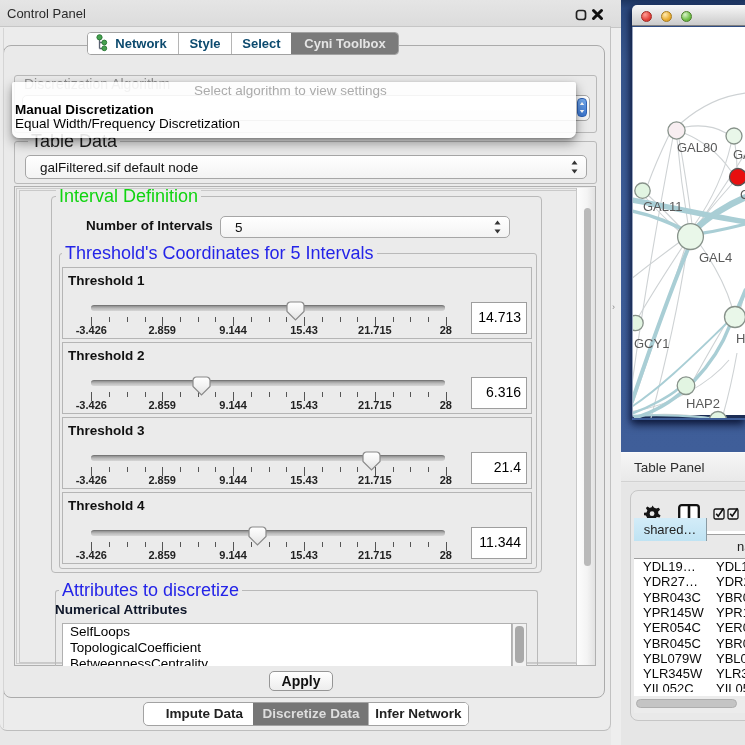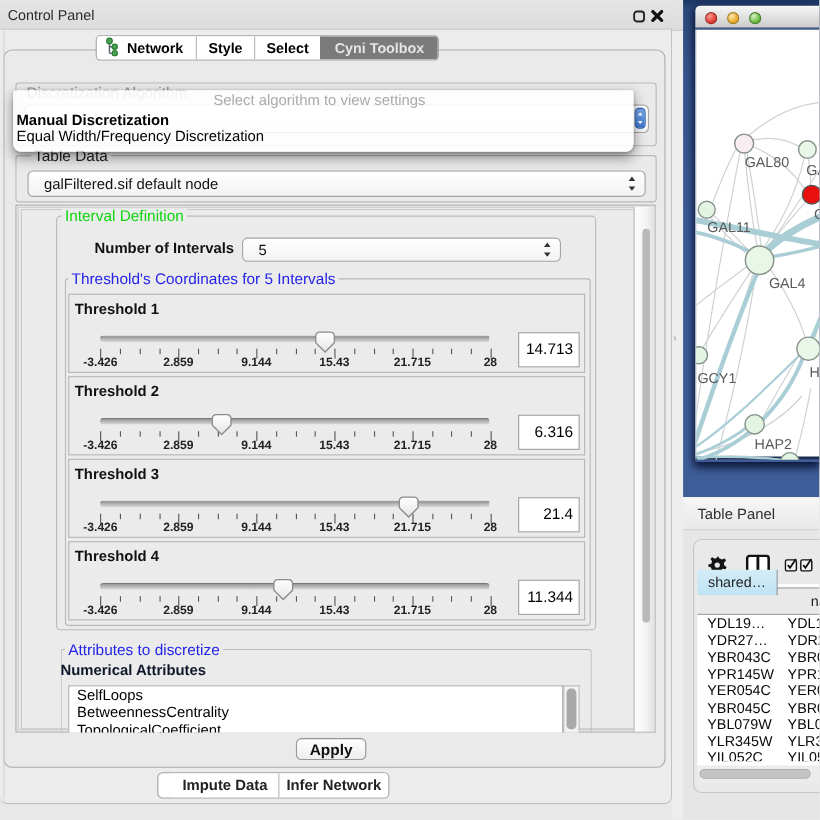--- a/index.html
+++ b/index.html
@@ -11,30 +11,30 @@
 #leftwin { left:0; top:0; width:611px; height:731px; background:#ececec;
   border-right:1px solid #c2c2c2; border-bottom:1px solid #bdbdbd;
   border-radius:0 0 7px 7px; }
 #ltitle { left:0; top:0; width:611px; height:27px;
   background:linear-gradient(#e5e5e5,#dcdcdc); border-bottom:1px solid #c6c6c6; }
 #ltitle .t { position:absolute; left:7px; top:0; line-height:27px; font-size:13px; color:#2a2a2a; }
 
 
 #tabbar { z-index:3; left:87px; top:32px; height:23px; display:flex;
   border:1px solid #a2a2a2; border-radius:4px; overflow:hidden; background:#fff; }
-.tab { height:100%; line-height:21px; text-align:center; font-size:13px; font-weight:600; color:#000000; background:#fff; border-left:1px solid #b5b5b5; white-space:nowrap; }
+.tab { height:100%; line-height:21px; text-align:center; font-size:13px; font-weight:600; color:#0c4a6e; background:#fff; border-left:1px solid #b5b5b5; white-space:nowrap; }
 .tab:first-child { border-left:none; }
 .tab.sel { background:#7b7b7b; color:#e5e5e5; border-left-color:#7b7b7b; }
 
 
 #content { left:3px; top:45px; width:602px; height:653px; background:#eaeaea;
   border:1px solid #ababab; border-radius:8px; }
 
 .group { position:absolute; border:1px solid #b9b9b9; border-radius:3px; }
-.gtitle { position:absolute; background:#ebebeb; padding:0 3px; font-size:14px; line-height:14px; white-space:nowrap; }
+.gtitle { position:absolute; background:#ebebeb; padding:0 3px; font-size:18px; line-height:14px; white-space:nowrap; }
 
 .combo { position:absolute; background:linear-gradient(#ffffff,#f3f3f3); border:1px solid #a6a6a6; border-radius:5px; font-size:13.5px; color:#111; }
 .combo .ctext { position:absolute; left:14px; top:0; bottom:0; display:flex; align-items:center; }
 .stepper { position:absolute; right:7px; top:50%; transform:translateY(-50%); width:9px; height:14px; }
 
 
 #popup { z-index:6; left:12px; top:82px; width:564px; height:56px; background:rgba(255,255,255,0.88);
   border-radius:2px 2px 7px 7px; box-shadow:0 5px 12px rgba(0,0,0,0.4), 0 1px 3px rgba(0,0,0,0.22); }
 #popup .grey { position:absolute; left:182px; top:1px; font-size:13.5px; color:#ababab; }
 #popup .it1 { position:absolute; left:3px; top:19.5px; font-size:13.5px; font-weight:bold; color:#000; }
@@ -341,30 +341,31 @@
     </svg>
     <div class="vbox">11.344</div>
   </div>
   </div>
 
 <div class="group" style="left:55px;top:590px;width:483px;height:76px;border-bottom:none;border-radius:3px 3px 0 0"></div>
 <div class="gtitle" style="left:59px;top:583px;color:#2424e8">Attributes to discretize</div>
 <div class="abs" style="left:55px;top:602px;font-size:13.5px;font-weight:bold;color:#0f172a">Numerical Attributes</div>
 <div class="abs" id="attrlist">
   <div>SelfLoops</div>
+  <div>TopologicalCoefficient</div>
   <div>BetweennessCentrality</div>
-  <div>TopologicalCoefficient</div>
 </div>
 <div class="abs" style="left:512px;top:623px;width:15px;height:43px;background:#f2f2f2;border:1px solid #b8b8b8;border-bottom:none"></div>
 <div class="abs" style="left:515px;top:626px;width:9px;height:37px;background:#a9a9a9;border-radius:4px"></div>
 
 <div class="abs" id="applybtn">Apply</div>
 
 <div class="abs" id="btabs">
   <div class="btab" style="width:97px">Impute Data</div>
+  <div class="btab sel" style="width:115px">Discretize Data</div>
   <div class="btab" style="width:100px">Infer Network</div>
 </div>
 
 <div class="abs" id="splitter"></div>
 <div class="abs" style="left:611px;top:0;width:10px;height:28px;background:linear-gradient(#e5e5e5,#dcdcdc);border-bottom:1px solid #c6c6c6"></div>
 <div class="abs" style="left:612px;top:303px;width:5px;height:9px;color:#8a8a8a;font-size:9px;line-height:9px">›</div>
 
 <div class="abs" id="bluezone"></div>
 <div class="abs" id="netwin">
   <div id="nettitle">

